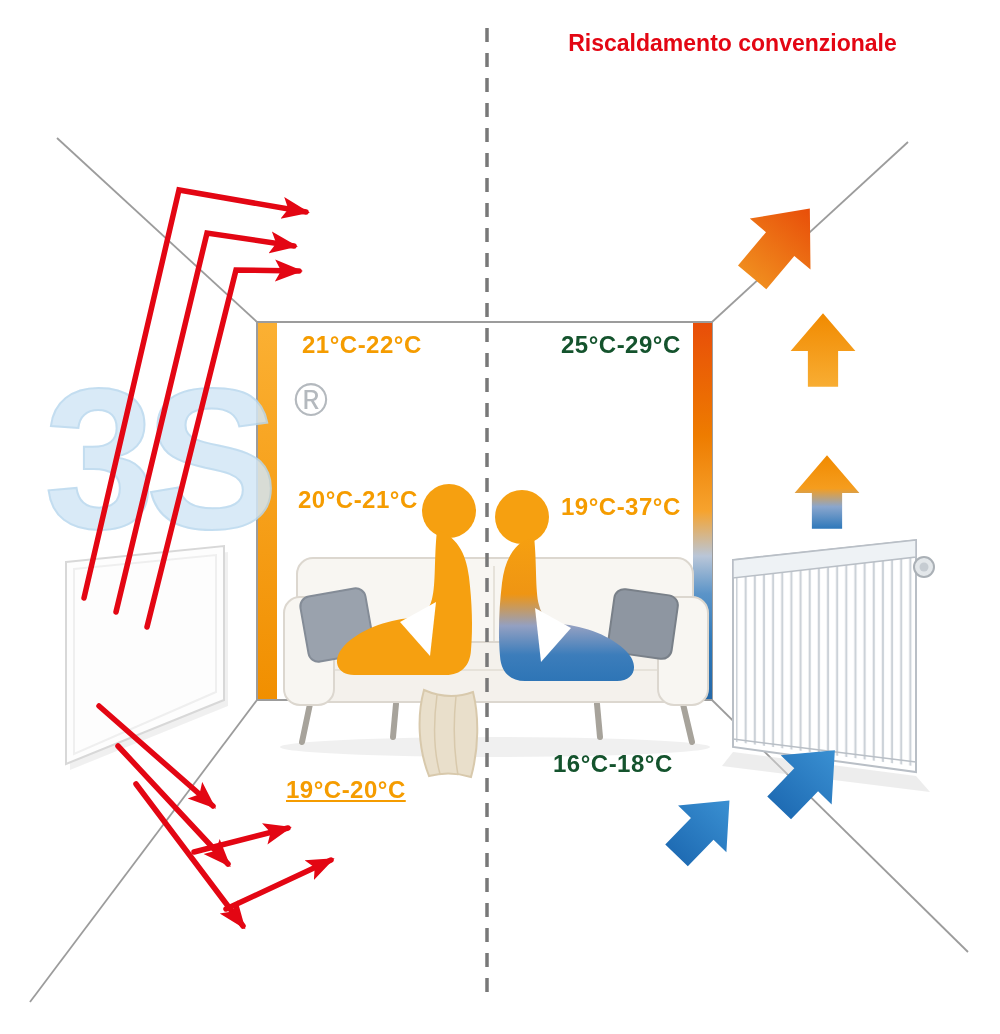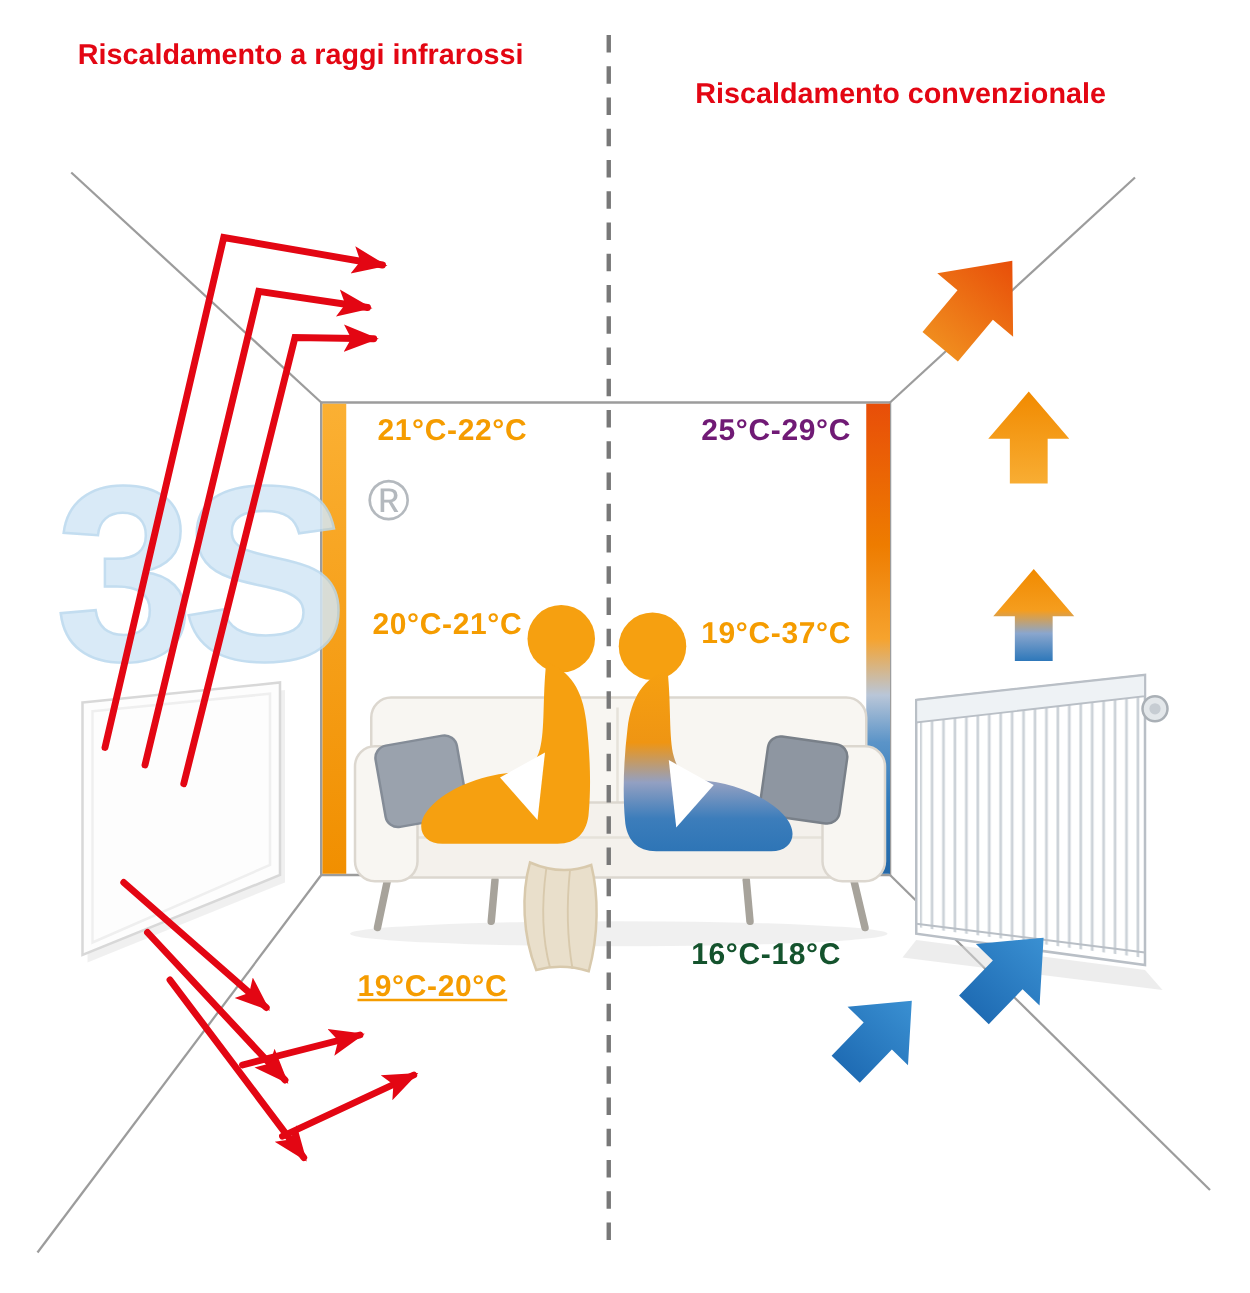--- a/index.html
+++ b/index.html
@@ -2,24 +2,24 @@
 <html><head>
 <meta charset="utf-8">
 <style>
   html,body{margin:0;padding:0;background:#fff;}
   .canvas{position:relative;width:1000px;height:1034px;background:#ffffff;
           font-family:"Liberation Sans",sans-serif;overflow:hidden;}
   .scene{position:absolute;left:0;top:0;}
   .title{position:absolute;top:30px;font-size:23px;font-weight:700;color:#e30613;
          text-align:center;white-space:nowrap;}
   .title-left{left:38px;width:405px;}
-  .title-right{left:528px;width:385px;margin-top:31px;}
+  .title-right{left:540px;width:385px;}
   .temp{position:absolute;font-size:24px;font-weight:700;letter-spacing:.5px;white-space:nowrap;}
   .temp-ir-ceiling{left:286px;top:331px;color:#f59c00;margin-left:16px;}
-  .temp-conv-ceiling{left:561px;top:331px;color:#701a75;}
+  .temp-conv-ceiling{left:561px;top:331px;color:#14532d;}
   .temp-ir-middle{left:286px;top:486px;color:#f59c00;margin-left:12px;}
   .temp-conv-middle{left:561px;top:493px;color:#f59c00;}
   .temp-ir-floor{left:286px;top:776px;color:#f59c00;text-decoration:underline;}
   .temp-conv-floor{left:553px;top:750px;color:#14532d;}
   svg text{font-family:"Liberation Sans",sans-serif;}
 </style>
 </head>
 <body>
 
 <div class="canvas">
@@ -165,21 +165,20 @@
       <use href="#blockArrow" transform="translate(781,243) rotate(40) scale(1.32)" fill="url(#gradBigArrow)"></use>
       <use href="#blockArrow" transform="translate(823,350) scale(1.08)" fill="url(#gradUpArrow)"></use>
       <use href="#blockArrow" transform="translate(827,492) scale(1.08)" fill="url(#gradMixArrow)"></use>
       <use href="#blockArrow" transform="translate(703,828) rotate(44) scale(1.12)" fill="url(#gradBlue)"></use>
       <use href="#blockArrow" transform="translate(807,779) rotate(44) scale(1.18)" fill="url(#gradBlue)"></use>
     </g>
 
     <line x1="487" y1="28" x2="487" y2="994" stroke="#787878" stroke-width="3.5" stroke-dasharray="14 11"></line>
   </svg>
 
-  <div class="title title-left">Riscaldamento a raggi infrarossi</div>
   <div class="title title-right">Riscaldamento convenzionale</div>
 
   <div class="temp temp-ir-ceiling">21°C-22°C</div>
   <div class="temp temp-conv-ceiling">25°C-29°C</div>
   <div class="temp temp-ir-middle">20°C-21°C</div>
   <div class="temp temp-conv-middle">19°C-37°C</div>
   <div class="temp temp-ir-floor">19°C-20°C</div>
   <div class="temp temp-conv-floor">16°C-18°C</div>
 
 </div>

